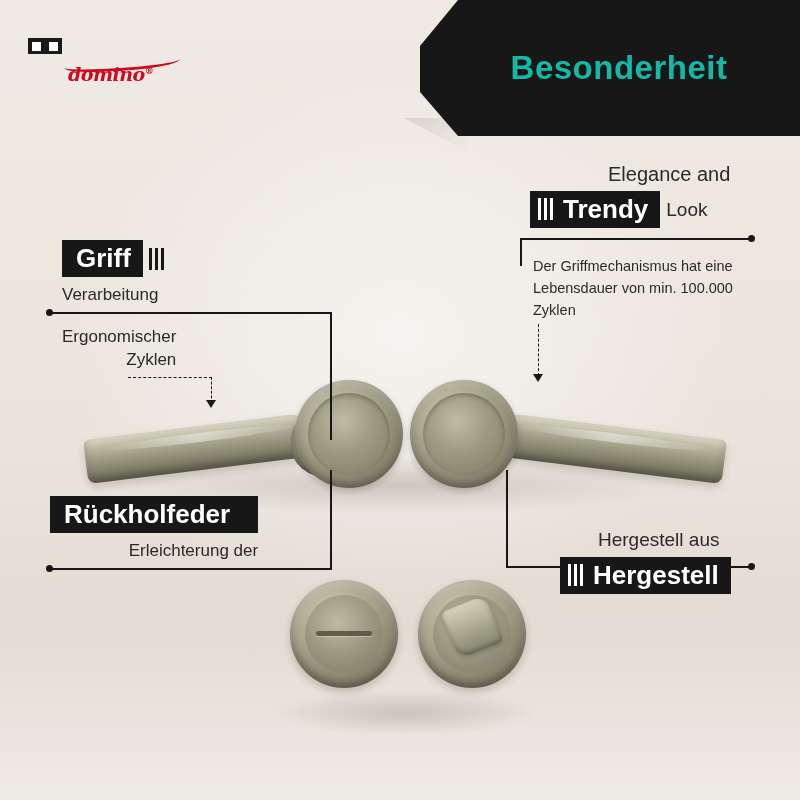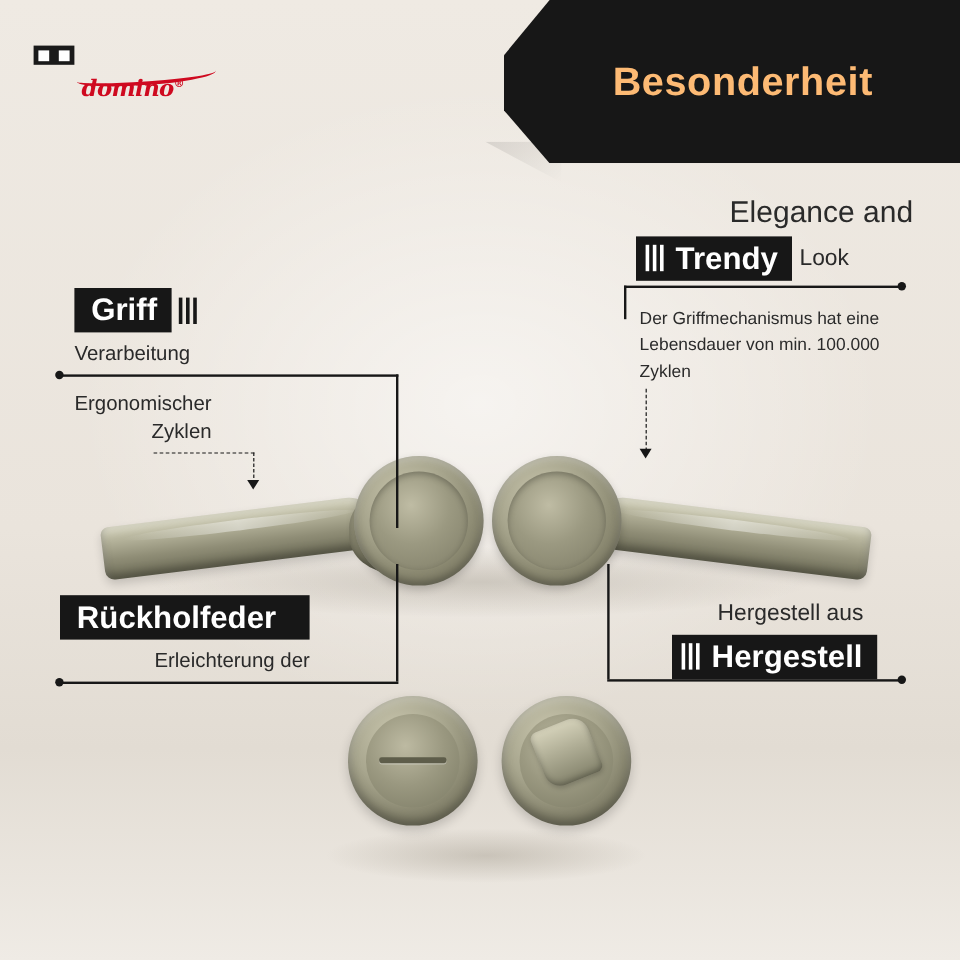--- a/index.html
+++ b/index.html
@@ -35,21 +35,21 @@
     width: 388px;
     height: 136px;
     background: #171717;
     clip-path: polygon(46px 0, 388px 0, 388px 136px, 46px 136px, 8px 92px, 8px 46px);
     display: flex;
     align-items: center;
     justify-content: center;
     z-index: 5;
   }
   .banner-title {
-    color: #fdba74;
+    color: #14b8a6;
     font-size: 33px;
     font-weight: bold;
     letter-spacing: 0.5px;
     margin-left: 26px;
     text-align: center;
   }
   .banner-shadow {
     position: absolute;
     top: 118px;
     left: 404px;
@@ -394,21 +394,21 @@
           </span>
       </div>
     </div>
     <div class="sub">Erleichterung der</div>
   </div>
   <div class="line h" style="left:50px; top:568px; width:282px;"></div>
   <div class="dot" style="left:46px; top:564.5px;"></div>
   <div class="line v" style="left:330px; top:470px; height:98px;"></div>
 
   <div class="label-block" style="left:530px; top:162px;">
-    <div class="sub" style="margin-top:0; font-size:25px; text-align:right; padding-left:78px;">Elegance and</div>
+    <div class="sub" style="margin-top:0; font-size:20px; text-align:right; padding-left:78px;">Elegance and</div>
     <div class="tag-row" style="margin-top:4px;">
       <div class="tag with-bars-left">
         <span class="inner-bars">
             <i></i>
             <i></i>
             <i></i>
           </span>
         <span class="tag-text" style="font-size:26px;text-align:right;">Trendy</span>
       </div>
       <div class="sub" style="margin-top:0; font-size:19px;">Look</div>
@@ -416,21 +416,21 @@
   </div>
   <div class="line h" style="left:520px; top:238px; width:232px;"></div>
   <div class="dot" style="left:748px; top:234.5px;"></div>
   <div class="line v" style="left:520px; top:238px; height:28px;"></div>
 
   <div class="note" style="left:533px; top:256px;">Der Griffmechanismus hat eine Lebensdauer von min. 100.000 Zyklen</div>
 
   <div class="dash-v" style="left:538px; top:324px; height:52px;"></div>
   <div class="arrow-down" style="left:533px; top:374px;"></div>
 
-  <div class="label-block" style="left:560px; top:500px;">
+  <div class="label-block" style="left:560px; top:528px;">
     <div class="sub" style="margin-top:0; font-size:19px; padding-left:38px;">Hergestell aus</div>
     <div class="tag-row" style="margin-top:5px;">
       <div class="tag with-bars-left">
         <span class="inner-bars">
             <i></i>
             <i></i>
             <i></i>
           </span>
         <span class="tag-text" style="font-size:26px;">Hergestell</span>
       </div>

